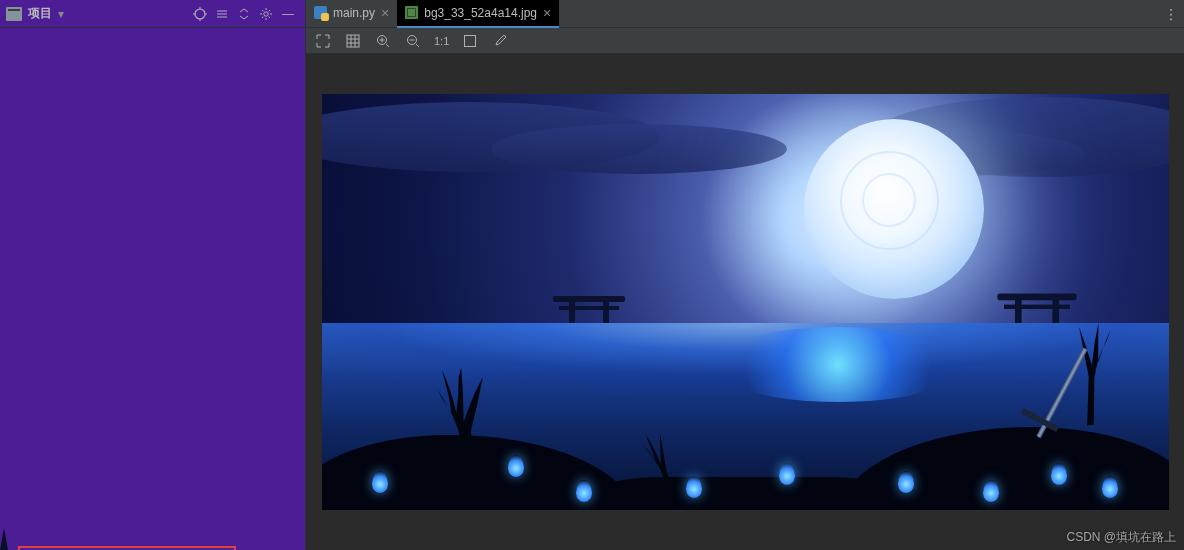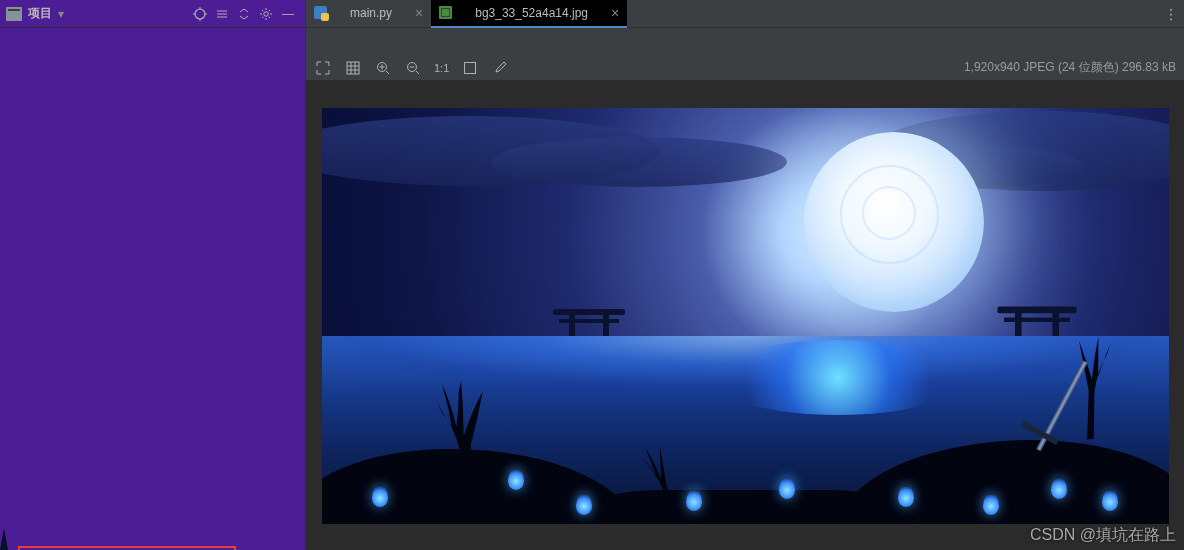--- a/index.html
+++ b/index.html
@@ -17,26 +17,26 @@
 .row { height:20px; display:flex; align-items:center; cursor:pointer; white-space:nowrap; overflow:hidden; }
 .row.d1 { padding-left:6px; }
 .row.d2 { padding-left:22px; }
 .jpg-ico { width:14px; height:14px; background:#4a8a3f; border-radius:1px; position:relative; }
 .jpg-ico::after { content:""; position:absolute; inset:2px; border:1px solid #3c3f41; }
 .py-ico { width:14px; height:14px; background:#3b7fc4; border-radius:2px; position:relative; }
 .py-ico::after { content:""; position:absolute; right:-2px; bottom:-2px; width:8px; height:8px; background:#f0c34e; border-radius:2px; }
 .annot { position:absolute; border:2px solid #e04040; pointer-events:none; }
 .main { flex:1; display:flex; flex-direction:column; background:#3c3f41; }
 .tabs { height:28px; display:flex; align-items:center; background:#3c3f41; border-bottom:1px solid #2d2f30; }
-.tab { height:28px; display:flex; align-items:center; padding:0 8px; gap:23px; color:#bbbbbb; cursor:pointer; border-bottom:2px solid transparent; }
+.tab { height:28px; display:flex; align-items:center; padding:0 8px; gap:6px; color:#bbbbbb; cursor:pointer; border-bottom:2px solid transparent; }
 .tab.active { border-bottom-color:#4a88c7; background:#000000; }
 .tab .close { color:#888; font-size:14px; }
 .tab-spacer { flex:1; }
 .menu-dots { width:26px; text-align:center; color:#afb1b3; cursor:pointer; font-size:14px; }
-.toolbar { height:26px; display:flex; align-items:center; padding:0 8px; gap:12px; border-bottom:1px solid #2d2f30; color:#afb1b3;margin-top:27px; }
+.toolbar { height:26px; display:flex; align-items:center; padding:0 8px; gap:12px; border-bottom:1px solid #2d2f30; color:#afb1b3; }
 .toolbar .tb { cursor:pointer; display:flex; align-items:center; justify-content:center; width:18px; height:18px; }
 .toolbar .info { margin-left:auto; color:#9a9a9a; font-size:12px; }
 .canvas { flex:1; background:#2b2b2b; display:flex; align-items:center; justify-content:center; overflow:hidden; }
 .artwork { width:847px; height:416px; position:relative; overflow:hidden; }
 .sky { position:absolute; inset:0; background:
   radial-gradient(circle at 60% 30%, #e9f4ff 0%, #b8d8ff 8%, #4a5caa 22%, #1f2a6e 45%, #0e1648 70%, #050a2e 100%); }
 .moon { position:absolute; left:57%; top:6%; width:180px; height:180px; border-radius:50%;
   background: radial-gradient(circle at 45% 40%, #ffffff 0%, #f0f8ff 30%, #cfe6ff 55%, #9ec8f5 80%, #6fa6de 100%);
   box-shadow:0 0 60px 20px rgba(200,230,255,0.45), 0 0 120px 40px rgba(120,170,255,0.25); }
 .swirl { position:absolute; border-radius:50%; border:2px solid rgba(160,200,255,0.3); }
@@ -57,21 +57,21 @@
 .glow { position:absolute; border-radius:50%; background:radial-gradient(circle,#6fe0ff 0%, rgba(40,120,255,0.6) 40%, rgba(0,0,0,0) 70%); }
 .fgdark { position:absolute; background:#020410; }
 .claw { position:absolute; }
 .claw path { fill:#020410; }
 .flame { position:absolute; width:16px; height:22px; border-radius:50% 50% 50% 50% / 60% 60% 40% 40%;
   background:radial-gradient(circle at 50% 60%, #8fe6ff 0%, #3a8cff 50%, rgba(20,60,200,0) 90%);
   box-shadow:0 0 12px rgba(80,180,255,0.7); }
 .sword { position:absolute; right:8%; bottom:8%; width:140px; height:140px; }
 .sword .blade { position:absolute; left:54%; top:0; width:5px; height:100px; background:linear-gradient(90deg,#3a4a6a,#8aa0c0,#3a4a6a); transform:rotate(28deg); transform-origin:bottom; }
 .sword .guard { position:absolute; left:42%; top:80px; width:40px; height:6px; background:#1a243c; transform:rotate(28deg); }
-.watermark { position:absolute; right:8px; bottom:4px; color:#d0d0d0; font-size:16px; opacity:0.75; text-shadow:0 0 3px #000; pointer-events:none; }
+.watermark { position:absolute; right:8px; bottom:4px; color:#d0d0d0; font-size:12px; opacity:0.75; text-shadow:0 0 3px #000; pointer-events:none; }
 svg { display:block; }
 </style>
 </head>
 <body>
 
 <div class="root">
   <div class="sidebar">
     <div class="side-hdr">
       <span class="ico-box"></span>
       <span class="label">项目</span>
@@ -162,21 +162,20 @@
       <span class="tb">
           <svg width="14" height="14" viewBox="0 0 14 14">
             <rect x="1.5" y="1.5" width="11" height="11" fill="none" stroke="#afb1b3"></rect>
           </svg>
         </span>
       <span class="tb">
           <svg width="14" height="14" viewBox="0 0 14 14">
             <path d="M11 1l2 2-7 7-3 1 1-3z" fill="none" stroke="#afb1b3"></path>
           </svg>
         </span>
-      <span class="info">1,920x940 JPEG (24 位颜色) 296.83 kB</span>
     </div>
 
     <div class="canvas">
       <div class="artwork">
         <div class="sky"></div>
         <div class="clouds">
           <div class="cloud" style="left:-5%;top:5%;width:45%;height:70px"></div>
           <div class="cloud" style="left:20%;top:18%;width:35%;height:50px"></div>
           <div class="cloud" style="right:-5%;top:2%;width:40%;height:80px"></div>
           <div class="cloud" style="right:10%;top:22%;width:30%;height:45px"></div>

